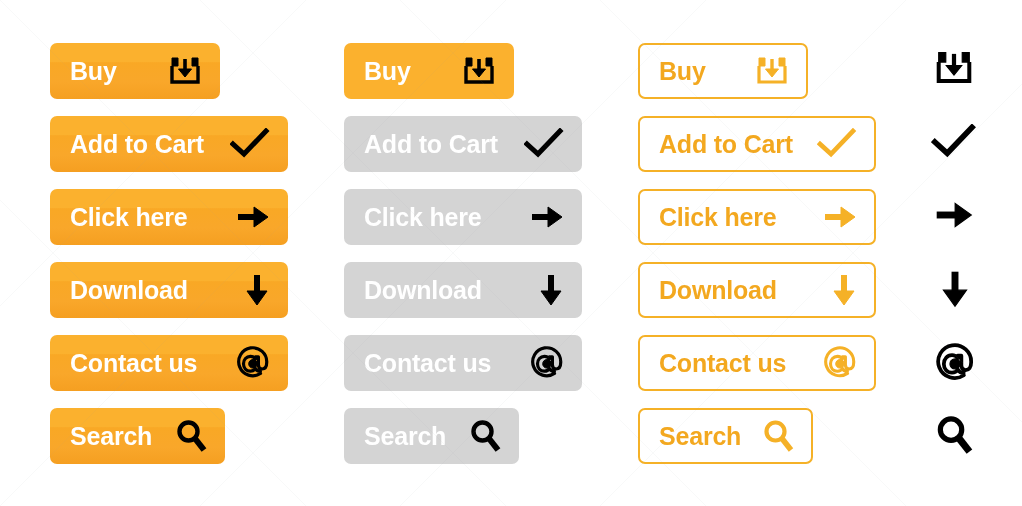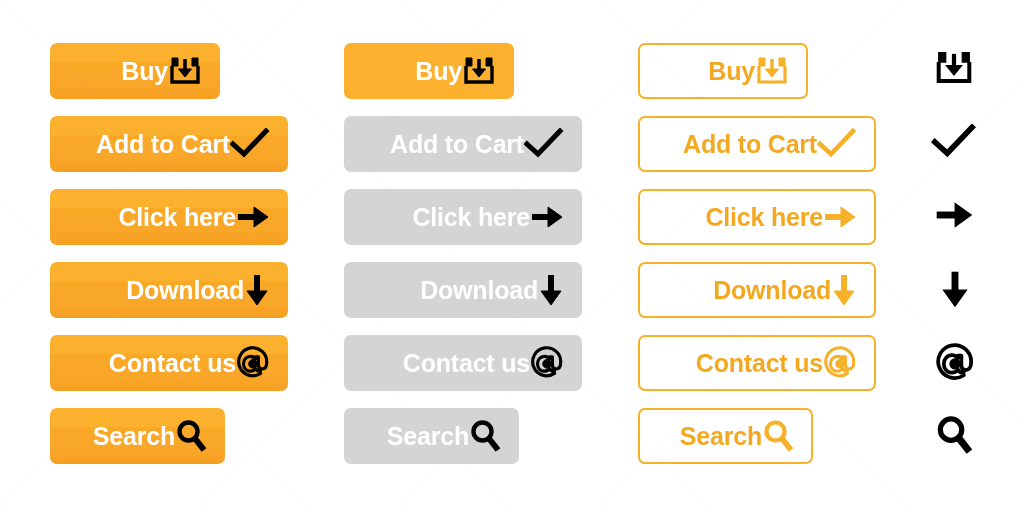--- a/index.html
+++ b/index.html
@@ -9,21 +9,21 @@
     font-family:"Liberation Sans", sans-serif;
     overflow:hidden;
     position:relative;
   }
   #stage{position:relative;width:1022px;height:506px;}
 
   .btn{
     position:absolute;
     display:flex;
     align-items:center;
-    justify-content:flex-end;
+    justify-content:space-between;
     box-sizing:border-box;
     border-radius:7px;
     user-select:none;
   }
   .btn .label{
     font-weight:700;
     letter-spacing:-0.2px;
     white-space:nowrap;
     line-height:1;
   }

